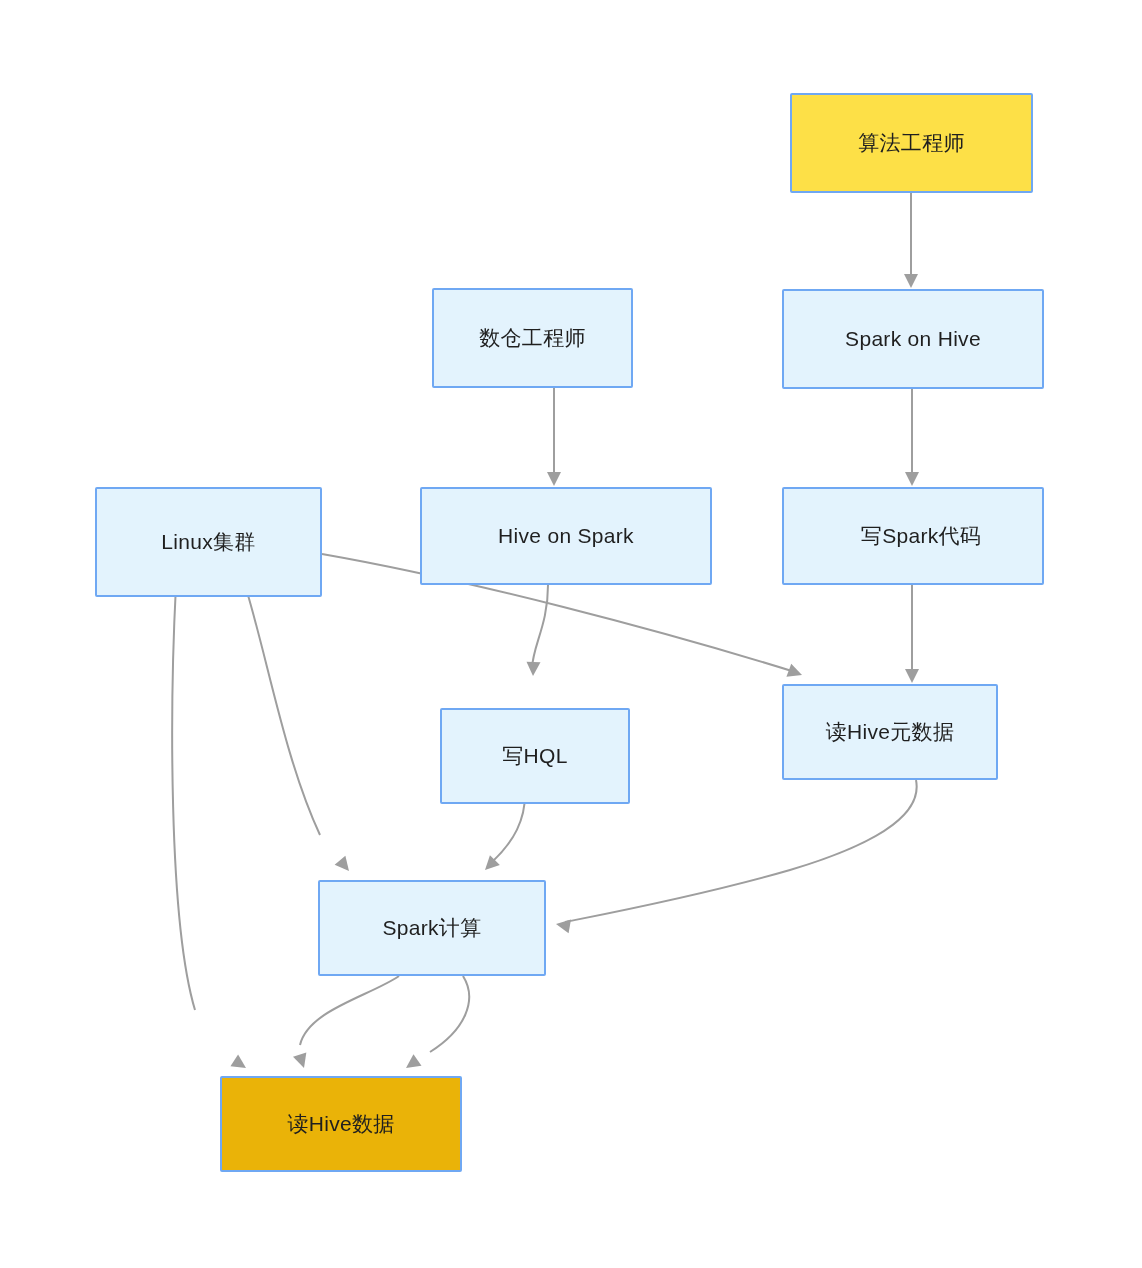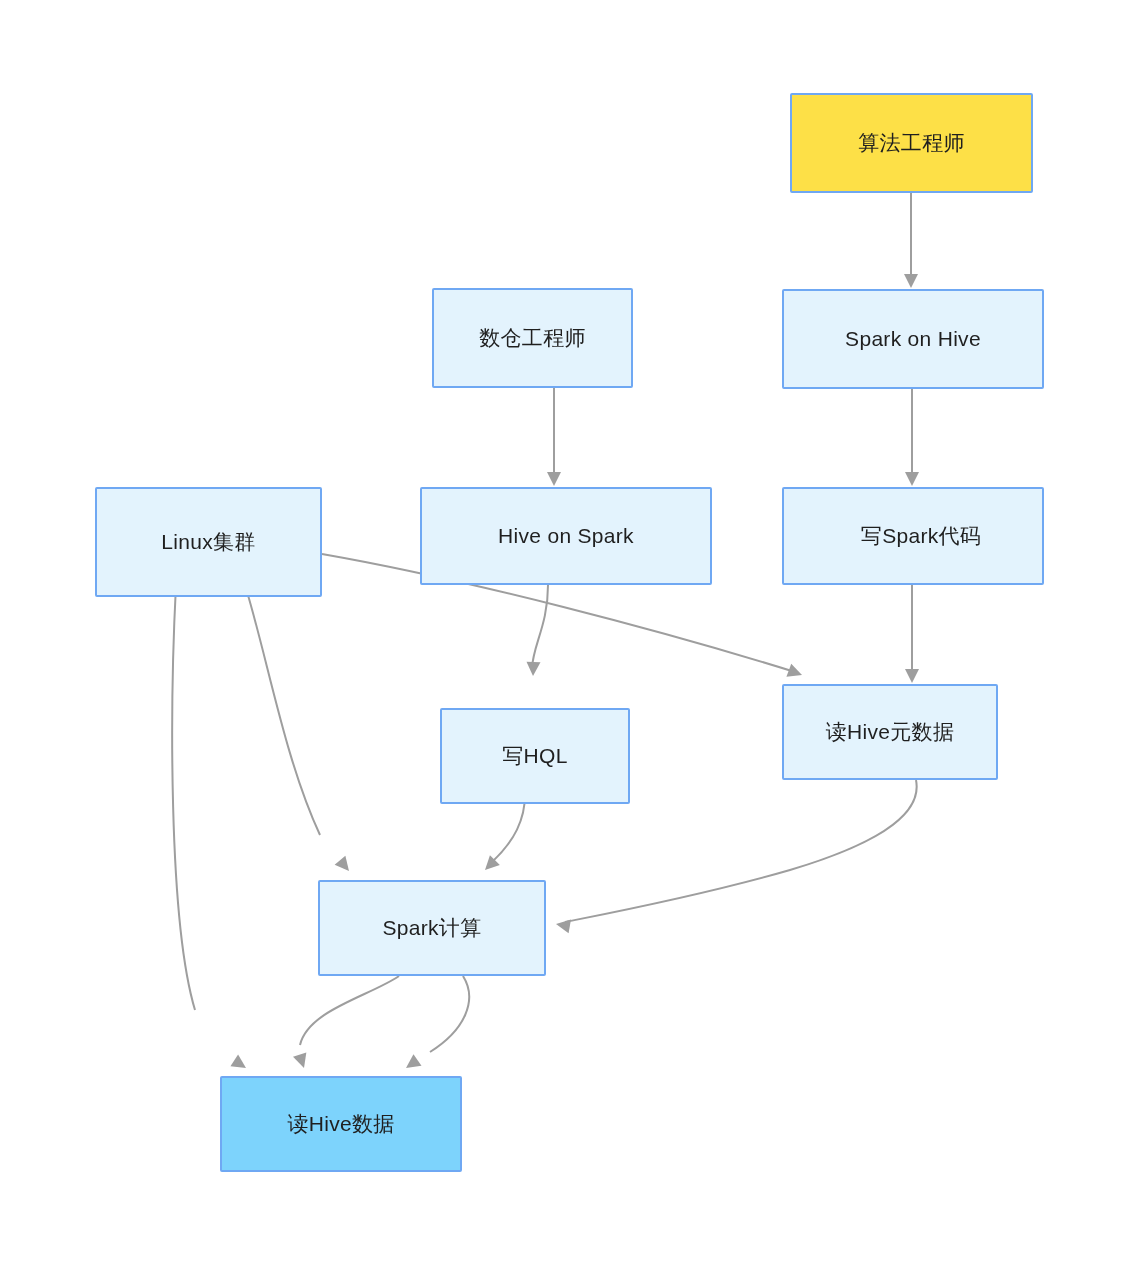--- a/index.html
+++ b/index.html
@@ -109,16 +109,16 @@
     </div>
     <div class="node" style="left: 440px; top: 708px; width: 190px; height: 96px; background: rgb(227, 243, 253); border-color: rgb(111, 168, 243);">
       <span class="node-label" style="color: rgb(31, 31, 31);">写HQL</span>
     </div>
     <div class="node" style="left: 782px; top: 684px; width: 216px; height: 96px; background: rgb(227, 243, 253); border-color: rgb(111, 168, 243);">
       <span class="node-label" style="color: rgb(31, 31, 31);">读Hive元数据</span>
     </div>
     <div class="node" style="left: 318px; top: 880px; width: 228px; height: 96px; background: rgb(227, 243, 253); border-color: rgb(111, 168, 243);">
       <span class="node-label" style="color: rgb(31, 31, 31);">Spark计算</span>
     </div>
-    <div class="node" style="left: 220px; top: 1076px; width: 242px; height: 96px; background: #7dd3fc; border-color: rgb(111, 168, 243);">
+    <div class="node" style="left: 220px; top: 1076px; width: 242px; height: 96px; background: #eab308; border-color: rgb(111, 168, 243);">
       <span class="node-label" style="color: rgb(31, 31, 31);">读Hive数据</span>
     </div>
   </div>
 
 </body></html>

